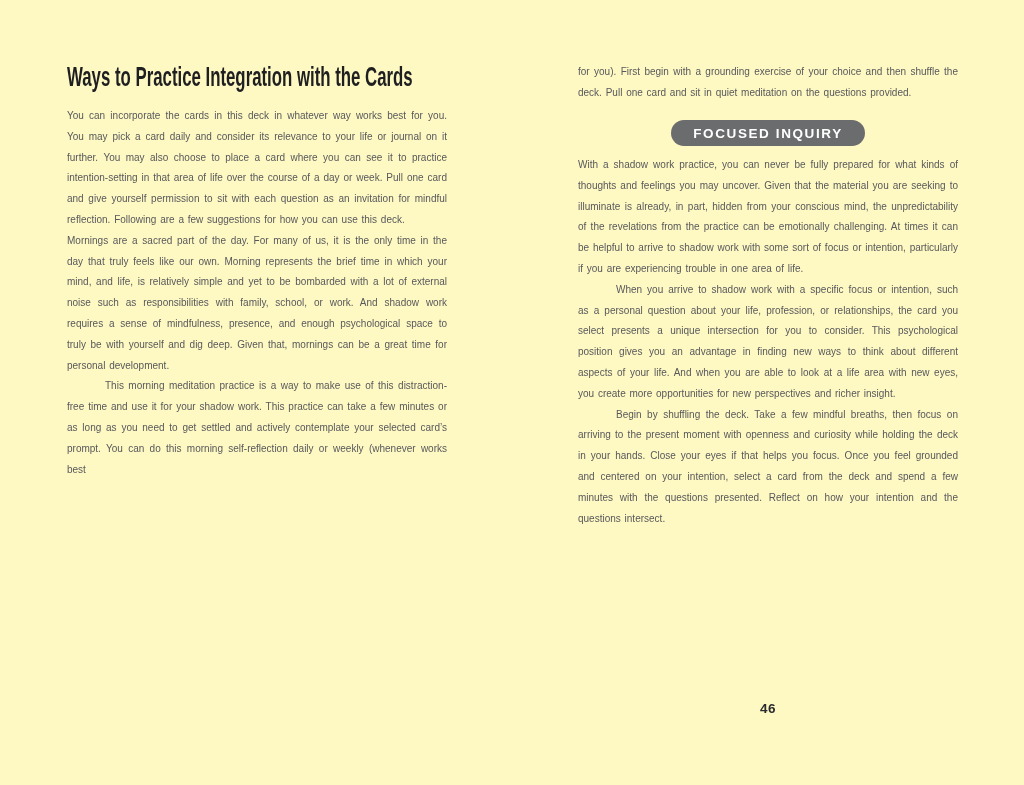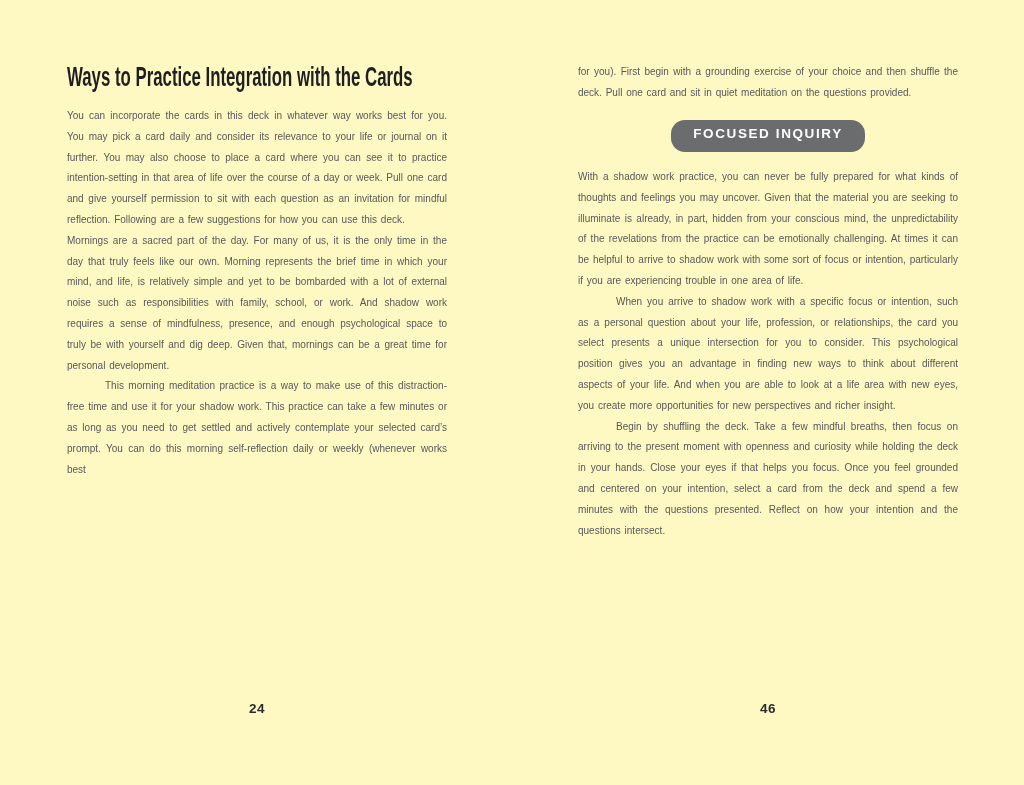--- a/index.html
+++ b/index.html
@@ -43,28 +43,28 @@
     color: #58585b;
     word-spacing: 1px;
   }
   .page p.indent {
     text-indent: 38px;
   }
 
   .section-badge {
     display: block;
     width: fit-content;
-    margin: 16px auto 15px auto;
+    margin: 16px auto 9px auto;
     background: #6b6c6e;
     color: #ffffff;
     font-weight: 700;
     font-size: 13.5px;
     line-height: 13.5px;
     letter-spacing: 1.6px;
-    padding: 7px 22px 12px 22px;
+    padding: 7px 22px 6px 22px;
     border-radius: 14px;
     white-space: nowrap;
   }
 
   .folio {
     position: absolute;
     top: 701px;
     width: 380px;
     text-align: center;
     font-weight: 700;
@@ -96,17 +96,16 @@
 
     <div class="section-badge">FOCUSED INQUIRY</div>
 
     <p>With a shadow work practice, you can never be fully prepared for what kinds of thoughts and feelings you may uncover. Given that the material you are seeking to illuminate is already, in part, hidden from your conscious mind, the unpredictability of the revelations from the practice can be emotionally challenging. At times it can be helpful to arrive to shadow work with some sort of focus or intention, particularly if you are experiencing trouble in one area of life.</p>
 
     <p class="indent">When you arrive to shadow work with a specific focus or intention, such as a personal question about your life, profession, or relationships, the card you select presents a unique intersection for you to consider. This psychological position gives you an advantage in finding new ways to think about different aspects of your life. And when you are able to look at a life area with new eyes, you create more opportunities for new perspectives and richer insight.</p>
 
     <p class="indent">Begin by shuffling the deck. Take a few mindful breaths, then focus on arriving to the present moment with openness and curiosity while holding the deck in your hands. Close your eyes if that helps you focus. Once you feel grounded and centered on your intention, select a card from the deck and spend a few minutes with the questions presented. Reflect on how your intention and the questions intersect.</p>
   </div>
 
-  <div class="folio folio-left">24</div>
 
   <div class="folio folio-right">46</div>
 
 </div>
 
 </body></html>

